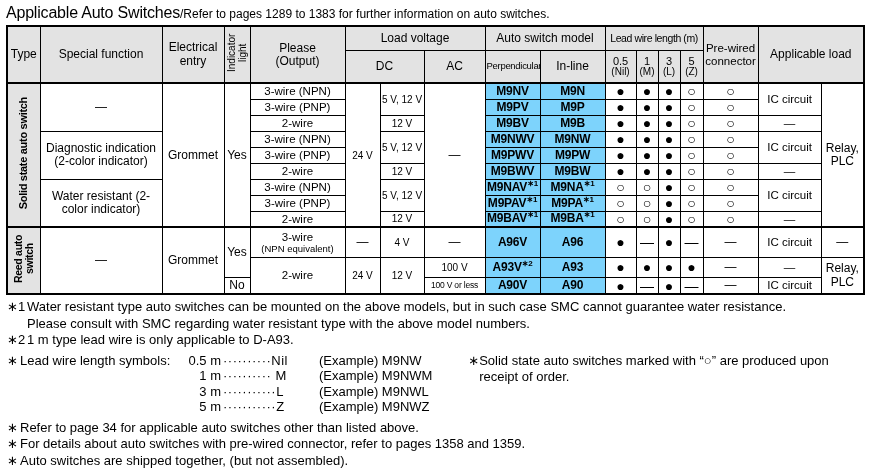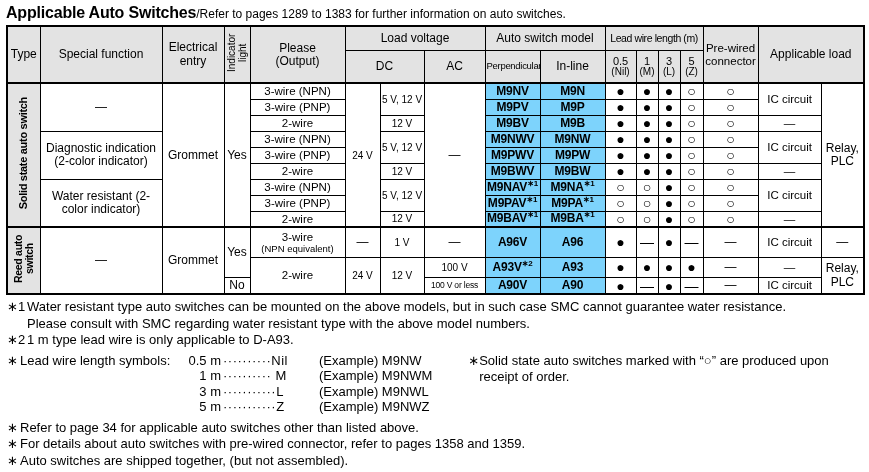--- a/index.html
+++ b/index.html
@@ -1,21 +1,21 @@
 <!DOCTYPE html>
 <html><head>
 <meta charset="utf-8">
 <style>
   html,body { margin:0; padding:0; background:#fff; }
   body { width:869px; height:472px; font-family:"Liberation Sans", sans-serif; color:#000; overflow:hidden; }
   .page { padding:3px 4px 0 5px; }
 
   
   .title-row { margin:1px 0 3px 1px; white-space:nowrap; }
-  .title-main { font-weight:bold; font-size:16px; letter-spacing:-0.2px; }
+  .title-main { font-weight:normal; font-size:16px; letter-spacing:-0.2px; }
   .title-sub { font-size:12px; }
 
   
   table { border-collapse:collapse; table-layout:fixed; width:857px; margin-left:1px;
           border:2px solid #000; }
   th, td { border:1px solid #000; padding:0 1px; text-align:center; vertical-align:middle;
            font-size:12px; font-weight:normal; line-height:1.1; overflow:hidden; }
   tr.h1 { height:24px; } tr.h2 { height:33px; }
   tr.sr { height:16px; }
   tr.rr0 { height:30px; } tr.rr1 { height:19px; } tr.rr2 { height:17px; }
@@ -245,21 +245,21 @@
     <tr class="rr0 sect">
       <td rowspan="3" class="hdr type-cell"><span class="vert wrap2">Reed auto switch</span></td>
       <td rowspan="3">—</td>
       <td rowspan="3">Grommet</td>
       <td rowspan="2">Yes</td>
       <td class="wiring">
             <div>3-wire</div>
             <div class="sub">(NPN equivalent)</div>
           </td>
       <td>—</td>
-      <td class="volt">1 V</td>
+      <td class="volt">4 V</td>
       <td>—</td>
       <td class="shade model"><span>A96V</span></td>
       <td class="shade model"><span>A96</span></td>
       <td class="dot">●</td>
       <td class="dot">—</td>
       <td class="dot">●</td>
       <td class="dot">—</td>
       <td>—</td>
       <td class="ic">IC circuit</td>
       <td>—</td>

